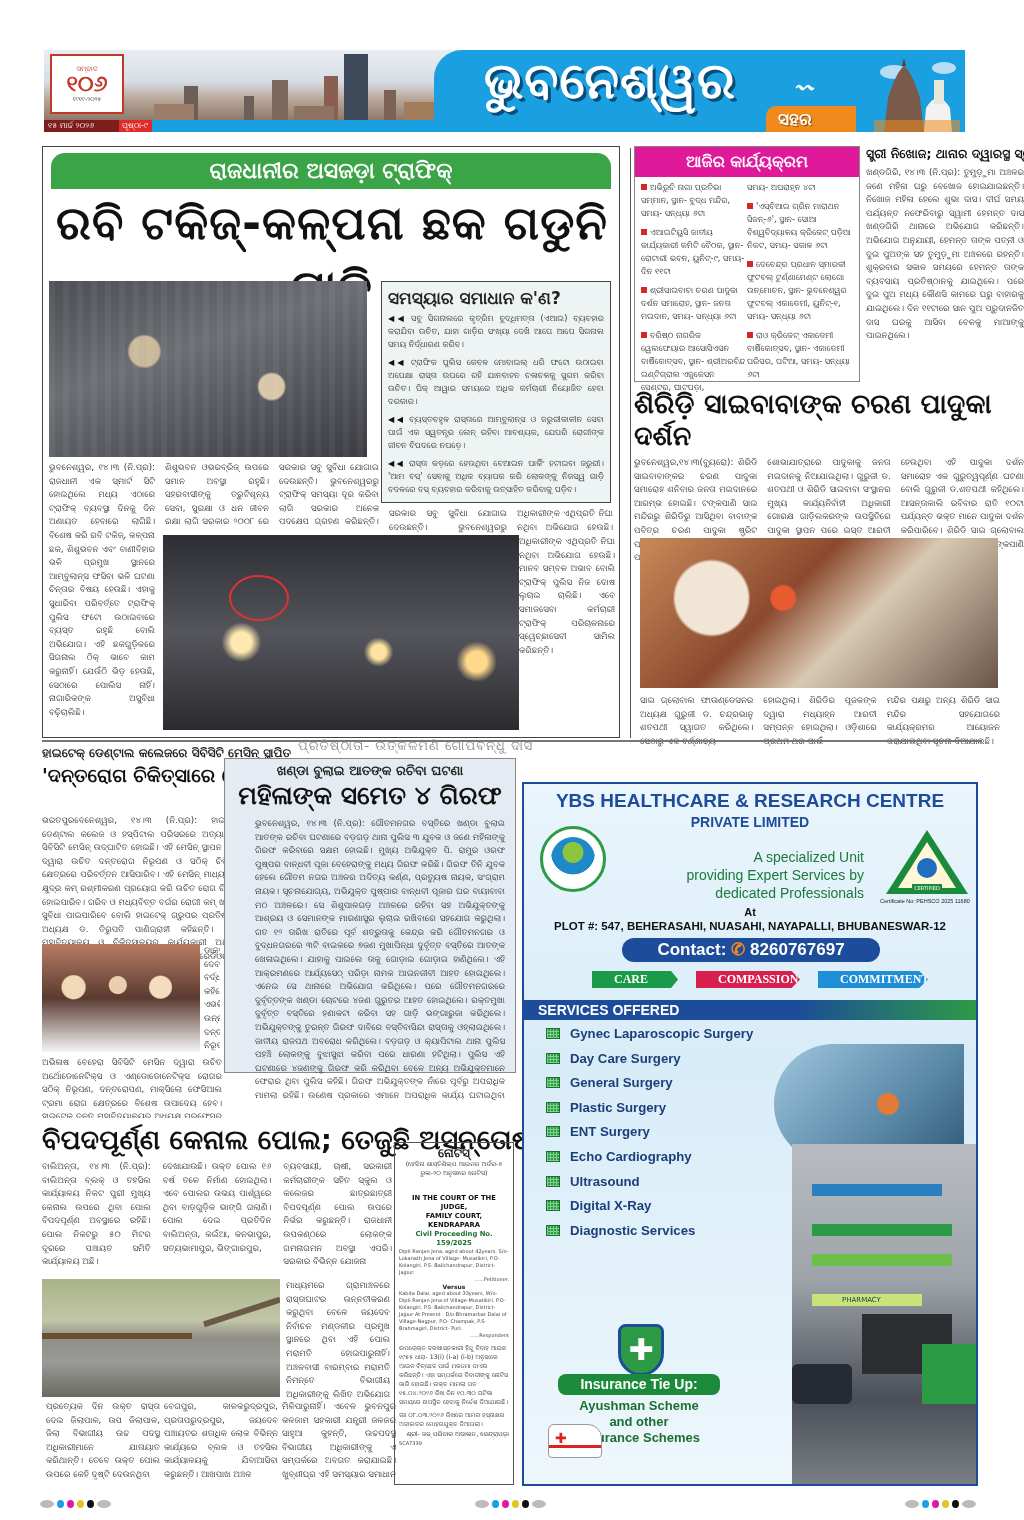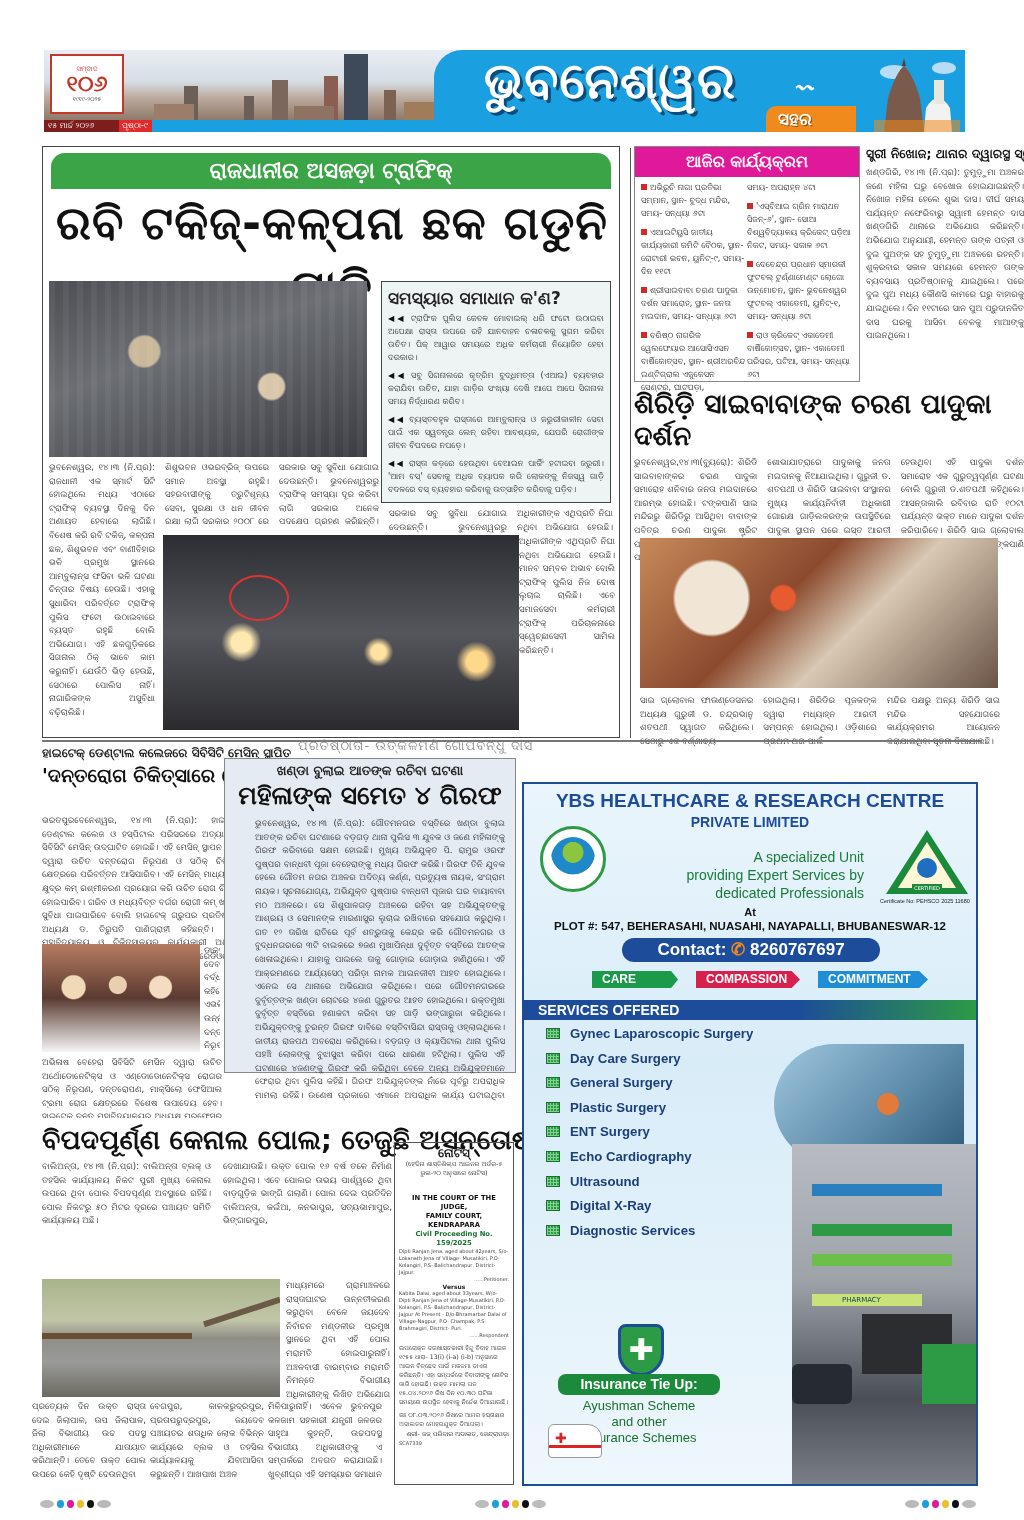--- a/index.html
+++ b/index.html
@@ -113,31 +113,31 @@
 .ad-spec{position:absolute;left:110px;top:64px;width:230px;text-align:right;font-family:"Liberation Sans",sans-serif;font-size:14px;color:#1b7a3a;line-height:18px}
 .ad-logo{position:absolute;left:16px;top:42px;width:66px;height:66px;border-radius:50%;border:3px solid #2d9a46;background:#fff;display:flex;align-items:center;justify-content:center}
 .ad-logo .in{width:44px;height:44px;border-radius:50%;background:radial-gradient(circle at 50% 35%,#8cc63f 0 28%,#1e88c8 30% 60%,#fff 62%)}
 .ad-cert{position:absolute;left:360px;top:44px;width:86px;height:72px}
 .ad-certno{position:absolute;left:356px;top:114px;font-size:5.5px;color:#222;font-family:"Liberation Sans",sans-serif}
 .ad-at{position:absolute;left:0;top:122px;width:100%;text-align:center;font-family:"Liberation Sans",sans-serif;font-size:11px;font-weight:bold;color:#111}
 .ad-addr{position:absolute;left:0;top:136px;width:100%;text-align:center;font-family:"Liberation Sans",sans-serif;font-size:11.5px;font-weight:bold;color:#111}
 .ad-contact{position:absolute;left:98px;top:154px;width:258px;height:24px;border-radius:14px;background:#1c4c9a;color:#fff;font-family:"Liberation Sans",sans-serif;font-size:17px;font-weight:bold;text-align:center;line-height:24px}
 .ad-contact .ph{color:#f08a1c}
 .ad-tags{position:absolute;left:68px;top:187px;display:flex;gap:18px}
-.tag{height:17px;line-height:17px;padding:0 14px 0 10px;color:#fff;font-family:Liberation Sans, sans-serif;font-weight:bold;font-size:12px;clip-path:polygon(0 0,92% 0,100% 50%,92% 100%,0 100%)}
+.tag{height:17px;line-height:17px;padding:0 14px 0 22px;color:#fff;font-family:Liberation Serif, serif;font-weight:bold;font-size:12px;clip-path:polygon(0 0,92% 0,100% 50%,92% 100%,0 100%)}
 .ad-svc-head{position:absolute;left:0;top:216px;width:100%;height:20px;background:linear-gradient(90deg,#1c4c9a 0%,#1c4c9a 60%,#2d9a46 100%);color:#fff;font-family:"Liberation Sans",sans-serif;font-size:14px;font-weight:bold;line-height:20px;padding-left:14px}
 .ad-svcs{position:absolute;left:14px;top:242px;width:260px}
 .svc{display:flex;align-items:flex-start;font-family:"Liberation Sans",sans-serif;font-size:13.2px;font-weight:bold;color:#1c3f7a;line-height:16px;margin-bottom:8.6px}
 .svc .ic{width:14px;height:11px;background:#2d9a46;border:1px solid #1b6f30;margin:2px 10px 0 8px;flex:none;background-image:repeating-linear-gradient(90deg,#7fd18e 0 1px,transparent 1px 3px),repeating-linear-gradient(0deg,#7fd18e 0 1px,transparent 1px 3px)}
 .ad-surgery{position:absolute;left:250px;top:260px;width:190px;height:120px;border-radius:60px 0 0 60px;background:radial-gradient(circle at 60% 50%,#e27a3a 0 8%,transparent 9%),linear-gradient(135deg,#9fc7de 0%,#5b89a8 60%,#2e5a79 100%)}
 .ad-building{position:absolute;left:268px;top:360px;width:186px;height:340px;background:linear-gradient(180deg,#b8bcc2 0%,#9ea3aa 40%,#4a4f57 75%,#7a7f86 100%)}
 .ad-building .sign{position:absolute;left:20px;height:12px;background:#2d9a46}
 .ad-ins-shield{position:absolute;left:94px;top:540px;width:46px;height:52px;background:#2d9a46;border:3px solid #1c4c9a;border-radius:8px 8px 24px 24px;display:flex;align-items:center;justify-content:center;color:#fff;font-size:30px;font-weight:bold;line-height:1}
 .ad-ins-label{position:absolute;left:34px;top:590px;width:162px;height:21px;border-radius:8px;background:#1b8a3a;color:#fff;font-family:"Liberation Sans",sans-serif;font-size:14px;font-weight:bold;text-align:center;line-height:21px}
-.ad-ins-text{position:absolute;left:20px;top:614px;width:190px;text-align:center;font-family:"Liberation Sans",sans-serif;font-size:13px;font-weight:normal;color:#1b6f30;line-height:16px}
+.ad-ins-text{position:absolute;left:20px;top:614px;width:190px;text-align:center;font-family:"Liberation Sans",sans-serif;font-size:13px;font-weight:bold;color:#1b6f30;line-height:16px}
 .ad-amb{position:absolute;left:24px;top:640px;width:54px;height:34px;background:#fff;border:1px solid #999;border-radius:6px 14px 4px 4px}
 .ad-amb .cross{position:absolute;left:6px;top:6px;color:#d22;font-size:14px;font-weight:bold;line-height:14px}
 .ad-amb .stripe{position:absolute;left:0;top:20px;width:100%;height:3px;background:#d22}
 
 
 .reg{position:absolute;top:1500px;display:flex;gap:3px;align-items:center}
 .reg .ov{width:14px;height:8px;border-radius:50%;background:#bbb}
 .reg .dot{width:7px;height:8px;border-radius:50%}
 </style>
 </head>
@@ -179,22 +179,22 @@
 </div>
 
 <div id="traffic" class="abs">
   <div class="kicker">ରାଜଧାନୀର ଅସଜଡ଼ା ଟ୍ରାଫିକ୍</div>
   <div class="headline">ରବି ଟକିଜ୍-କଳ୍ପନା ଛକ ଗଡୁନି ଗାଡ଼ି</div>
 
   <div class="photo photo-traffic1"></div>
 
   <div class="solution-box">
     <h3>ସମସ୍ୟାର ସମାଧାନ କ'ଣ?</h3>
+    <div class="sol-item"><span class="arr">◀◀</span><span>ସବୁ ସିଗନାଲରେ କୃତ୍ରିମ ବୁଦ୍ଧିମତ୍ତା (ଏଆଇ) ବ୍ୟବହାର କରାଯିବା ଉଚିତ, ଯାହା ଗାଡ଼ିର ସଂଖ୍ୟା ଦେଖି ଆପେ ଆପେ ସିଗନାଲ ସମୟ ନିର୍ଦ୍ଧାରଣ କରିବ।</span></div>
     <div class="sol-item"><span class="arr">◀◀</span><span>ଟ୍ରାଫିକ ପୁଲିସ କେବଳ ମୋବାଇଲ୍ ଧରି ଫଟୋ ଉଠାଇବା ଅପେକ୍ଷା ରାସ୍ତା ଉପରେ ରହି ଯାନବାହନ ଚଳାଚଳକୁ ସୁଗମ କରିବା ଉଚିତ। ପିକ୍ ଆୱାର ସମୟରେ ଅଧିକ କର୍ମଚାରୀ ନିୟୋଜିତ ହେବା ଦରକାର।</span></div>
-    <div class="sol-item"><span class="arr">◀◀</span><span>ସବୁ ସିଗନାଲରେ କୃତ୍ରିମ ବୁଦ୍ଧିମତ୍ତା (ଏଆଇ) ବ୍ୟବହାର କରାଯିବା ଉଚିତ, ଯାହା ଗାଡ଼ିର ସଂଖ୍ୟା ଦେଖି ଆପେ ଆପେ ସିଗନାଲ ସମୟ ନିର୍ଦ୍ଧାରଣ କରିବ।</span></div>
     <div class="sol-item"><span class="arr">◀◀</span><span>ବ୍ୟସ୍ତବହୁଳ ରାସ୍ତାରେ ଆମ୍ବୁଲାନ୍ସ ଓ ଜରୁରୀକାଳୀନ ସେବା ପାଇଁ ଏକ ସ୍ୱତନ୍ତ୍ର ଲେନ୍ ରହିବା ଆବଶ୍ୟକ, ଯେପରି ରୋଗୀଙ୍କ ଜୀବନ ବିପଦରେ ନପଡ଼େ।</span></div>
     <div class="sol-item"><span class="arr">◀◀</span><span>ରାସ୍ତା କଡ଼ରେ ହେଉଥିବା ବେଆଇନ ପାର୍କିଂ ହଟାଇବା ଜରୁରୀ। 'ଆମ ବସ୍' ସେବାକୁ ଅଧିକ ବ୍ୟାପକ କରି ଲୋକଙ୍କୁ ନିଜସ୍ୱ ଗାଡ଼ି ବଦଳରେ ବସ୍ ବ୍ୟବହାର କରିବାକୁ ଉତ୍ସାହିତ କରିବାକୁ ପଡ଼ିବ।</span></div>
   </div>
 
   <div class="abs txt" style="left:6px;top:314px;width:106px;height:270px;overflow:hidden">ଭୁବନେଶ୍ୱର, ୧୪।୩ (ନି.ପ୍ର): ରାଜଧାନୀ ଏକ ସ୍ମାର୍ଟ ସିଟି ହୋଇଥିଲେ ମଧ୍ୟ ଏଠାରେ ଟ୍ରାଫିକ୍ ବ୍ୟବସ୍ଥା ଦିନକୁ ଦିନ ଅଣାୟତ ହେବାରେ ଲାଗିଛି। ବିଶେଷ କରି ରବି ଟକିଜ୍, କଳ୍ପନା ଛକ, ଶିଶୁଭବନ ଏବଂ ବାଣୀବିହାର ଭଳି ପ୍ରମୁଖ ସ୍ଥାନରେ ଆମ୍ବୁଲାନ୍ସ ଫସିବା ଭଳି ଘଟଣା ଚିନ୍ତାର ବିଷୟ ହେଉଛି। ଏହାକୁ ସୁଧାରିବା ପରିବର୍ତ୍ତେ ଟ୍ରାଫିକ୍ ପୁଲିସ ଫଟୋ ଉଠାଇବାରେ ବ୍ୟସ୍ତ ରହୁଛି ବୋଲି ଅଭିଯୋଗ। ଏହି ଛକଗୁଡ଼ିକରେ ସିଗନାଲ ଠିକ୍ ଭାବେ କାମ କରୁନାହିଁ। ଯେଉଁଠି ଭିଡ଼ ହେଉଛି, ସେଠାରେ ପୋଲିସ ନାହିଁ। ନାଗାରିକଙ୍କ ଅସୁବିଧା ବଢ଼ିଚାଲିଛି।</div>
   <div class="abs txt" style="left:122px;top:314px;width:104px;height:70px;overflow:hidden">ଶିଶୁଭବନ ଓଭରବ୍ରିଜ୍ ଉପରେ ସମାନ ଅବସ୍ଥା ରହୁଛି। ସହରବାସୀଙ୍କୁ ତ୍ରୁଟିଶୂନ୍ୟ ସେବା, ସୁରକ୍ଷା ଓ ଧନ ଜୀବନ ରକ୍ଷା ଲାଗି ସରକାର ୨୦୦୮ ରେ କମିସନରେଟ ପୁଲିସ ଗଠନ କରିଥିଲେ। ଜିଲ୍ଲା ପୁଲିସ ଠାରୁ ପୁଲିସ ଜିଲ୍ଲାମୁକ୍ତ ସୁଦୃଢ଼ କରିବା ଲାଗି</div>
   <div class="abs txt" style="left:236px;top:314px;width:100px;height:70px;overflow:hidden">ସରକାର ସବୁ ସୁବିଧା ଯୋଗାଇ ଦେଉଛନ୍ତି। ଭୁବନେଶ୍ୱରରୁ ଟ୍ରାଫିକ୍ ସମସ୍ୟା ଦୂର କରିବା ଲାଗି ସରକାର ଅନେକ ପଦକ୍ଷେପ ଗ୍ରହଣ କରିଛନ୍ତି। ଟ୍ରାଫିକ୍ ପୁଲିସର ମାନବ ସମ୍ବଳ ନିର୍ମାଣ ହୋଇଛି। ଏହାପରେ ବି ସହରରେ ସୁଚାରୁ ଟ୍ରାଫିକ୍ ବ୍ୟବସ୍ଥା ଅଧିକାରୀଙ୍କ ପାଇଁ ଆହ୍ୱାନ ହୋଇଛି।</div>
   <div class="abs txt" style="left:346px;top:360px;width:118px;height:26px;overflow:hidden">ସରକାର ସବୁ ସୁବିଧା ଯୋଗାଇ ଦେଉଛନ୍ତି। ଭୁବନେଶ୍ୱରରୁ ଟ୍ରାଫିକ୍ ସମସ୍ୟା ଦୂର କରିବା ଲାଗି ସରକାର ଅନେକ ପଦକ୍ଷେପ ଗ୍ରହଣ କରିଛନ୍ତି। ଟ୍ରାଫିକ୍ ପୁଲିସର ମାନବ ସମ୍ବଳ ନିର୍ମାଣ ହୋଇଛି। ଏହାପରେ ବି ସହରରେ ସୁଚାରୁ ଟ୍ରାଫିକ୍ ବ୍ୟବସ୍ଥା ଅଧିକାରୀଙ୍କ ପାଇଁ ଆହ୍ୱାନ ହୋଇଛି।</div>
   <div class="abs txt" style="left:474px;top:360px;width:96px;height:26px;overflow:hidden">ଅଧିକାରୀଙ୍କ ଏଥିପ୍ରତି ନିଘା ନଥିବା ଅଭିଯୋଗ ହେଉଛି। ମାନବ ସମ୍ବଳ ଅଭାବ ବୋଲି ଟ୍ରାଫିକ୍ ପୁଲିସ ନିଜ ଦୋଷ ଲୁଚାଇ ଚାଲିଛି। ଏବେ ସମାଜସେବା କର୍ମଚାରୀ ଟ୍ରାଫିକ୍ ପରିଚାଳନାରେ ସ୍ୱେଚ୍ଛାସେବୀ ସାମିଲ କରିଛନ୍ତି।</div>
 
@@ -259,28 +259,29 @@
   <div class="kick">ଖଣ୍ଡା ବୁଲାଇ ଆତଙ୍କ ରଚିବା ଘଟଣା</div>
   <h2>ମହିଳାଙ୍କ ସମେତ ୪ ଗିରଫ</h2>
   <div class="txt" style="height:285px;overflow:hidden">ଭୁବନେଶ୍ୱର, ୧୪।୩ (ନି.ପ୍ର): ଗୌତମନଗର ବସ୍ତିରେ ଖଣ୍ଡା ବୁଲାଇ ଆତଙ୍କ ରଚିବା ଘଟଣାରେ ବଡ଼ଗଡ଼ ଥାନା ପୁଲିସ ୩ ଯୁବକ ଓ ଜଣେ ମହିଳାଙ୍କୁ ଗିରଫ କରିବାରେ ସକ୍ଷମ ହୋଇଛି। ମୁଖ୍ୟ ଅଭିଯୁକ୍ତ ପି. ରାମୁର ଓରଫ ପୁଷ୍ପର ବାନ୍ଧବୀ ପୂଜା ବେହେରାଙ୍କୁ ମଧ୍ୟ ଗିରଫ କରିଛି। ଗିରଫ ତିନି ଯୁବକ ହେଲେ ଗୌତମ ନଗର ଅଞ୍ଚଳର ଅଦିତ୍ୟ କର୍ଣ୍ଣ, ପ୍ରତ୍ୟୁଷ ନାୟକ, ସଂଗ୍ରାମ ନାୟକ। ସୂଚନାଯୋଗ୍ୟ, ଅଭିଯୁକ୍ତ ପୁଷ୍ପାର ବାନ୍ଧବୀ ପୂଜାର ଘର ବାୟାବାବା ମଠ ଅଞ୍ଚଳରେ। ସେ ଶିଶୁପାଳଗଡ଼ ଅଞ୍ଚଳରେ ରହିବା ସହ ଅଭିଯୁକ୍ତଙ୍କୁ ଆଶ୍ରୟ ଓ ସେମାନଙ୍କ ମାରଣାସ୍ତ୍ର ଲୁଚାଇ ରଖିବାରେ ସହଯୋଗ କରୁଥିଲା। ଗତ ୧୨ ତାରିଖ ରାତିରେ ପୂର୍ବ ଶତ୍ରୁତାକୁ କେନ୍ଦ୍ର କରି ଗୌତମନଗର ଓ ବୁଦ୍ଧନଗରରେ ୩ଟି ବାଇକରେ ୭ଜଣ ମୁଖାପିନ୍ଧା ଦୁର୍ବୃତ୍ତ ବସ୍ତିରେ ଆତଙ୍କ ଖେଳାଇଥିଲେ। ଯାହାକୁ ପାଇଲେ ତାକୁ ଗୋଡ଼ାଇ ଗୋଡ଼ାଇ ହାଣିଥିଲେ। ଏହି ଆକ୍ରମଣରେ ଆର୍ଯ୍ୟସେଠ୍ ପରିଡ଼ା ନାମକ ଆଇନଜୀବୀ ଆହତ ହୋଇଥିଲେ। ଏନେଇ ସେ ଥାନାରେ ଅଭିଯୋଗ କରିଥିଲେ। ପରେ ଗୌତମନଗରରେ ଦୁର୍ବୃତ୍ତଙ୍କ ଖଣ୍ଡା ଚୋଟରେ ୪ଜଣ ଗୁରୁତର ଆହତ ହୋଇଥିଲେ। ରକ୍ତମୁଖା ଦୁର୍ବୃତ୍ତ ବସ୍ତିରେ ହଣାକଟା କରିବା ସହ ଗାଡ଼ି ଭଙ୍ଗାରୁଜା କରିଥିଲେ। ଅଭିଯୁକ୍ତଙ୍କୁ ତୁରନ୍ତ ଗିରଫ ଦାବିରେ ବସ୍ତିବାସିନ୍ଦା ରାସ୍ତାକୁ ଓହ୍ଲାଇଥିଲେ। ଜାତୀୟ ରାଜପଥ ଅବରୋଧ କରିଥିଲେ। ବଡ଼ଗଡ଼ ଓ କ୍ୟାପିଟାଲ ଥାନା ପୁଲିସ ପହଞ୍ଚି ଲୋକଙ୍କୁ ବୁଝାସୁଝା କରିବା ପରେ ଧାରଣା ହଟିଥିଲା। ପୁଲିସ ଏହି ଘଟଣାରେ ୪ଜଣଙ୍କୁ ଗିରଫ କରି କରିଥିବା ବେଳେ ଅନ୍ୟ ଅଭିଯୁକ୍ତମାନେ ଫେରାର ଥିବା ପୁଲିସ କହିଛି। ଗିରଫ ଅଭିଯୁକ୍ତଙ୍କ ନାଁରେ ପୂର୍ବରୁ ଅପରାଧିକ ମାମଲା ରହିଛି। ଉଣେଷ ପ୍ରକାରେ ଏମାନେ ଅପରାଧିକ କାର୍ଯ୍ୟ ଘଟାଇଥିବା ପୁଲିସ କହିଛି।</div>
 </div>
 
 <div id="canal" class="abs">
   <h2>ବିପଦପୂର୍ଣ୍ଣ କେନାଲ ପୋଲ; ତେଜୁଛି ଅସନ୍ତୋଷ</h2>
   <div class="canal-cols">
     <div class="txt" style="height:110px;overflow:hidden">ବାଲିଅନ୍ତା, ୧୪।୩ (ନି.ପ୍ର): ବାଲିଅନ୍ତା ବ୍ଲକ୍ ଓ ତହସିଲ କାର୍ଯ୍ୟାଳୟ ନିକଟ ପୁରୀ ମୁଖ୍ୟ କେନାଲ ଉପରେ ଥିବା ପୋଲ ବିପଦପୂର୍ଣ୍ଣ ଅବସ୍ଥାରେ ରହିଛି। ପୋଲ ନିକଟରୁ ୫୦ ମିଟର ଦୂରରେ ପଞ୍ଚାୟତ ସମିତି କାର୍ଯ୍ୟାଳୟ ଅଛି।</div>
     <div class="txt" style="height:110px;overflow:hidden">ଦେଖାଯାଉଛି। ଉକ୍ତ ପୋଲ ୧୬ ବର୍ଷ ତଳେ ନିର୍ମାଣ ହୋଇଥିଲା। ଏବେ ପୋଲର ଉଭୟ ପାର୍ଶ୍ୱରେ ଥିବା ବାଡ଼ଗୁଡ଼ିକ ଭାଙ୍ଗି ଗଲାଣି। ପୋଲ ଦେଇ ପ୍ରତିଦିନ ବାଲିଅନ୍ତା, କଇଁଆ, କନଭାପୁର, ସତ୍ୟଭାମାପୁର, ଭିଙ୍ଗାରପୁର,</div>
+    <div class="txt" style="height:110px;overflow:hidden">ବ୍ୟବସାୟୀ, ଚାଷୀ, ସରକାରୀ କର୍ମଚାରୀଙ୍କ ସହିତ ସ୍କୁଲ ଓ କଲେଜର ଛାତ୍ରଛାତ୍ରୀ ବିପଦପୂର୍ଣ୍ଣ ପୋଲ ଉପରେ ନିର୍ଭର କରୁଛନ୍ତି। ରାଜଧାନୀ ଉପକଣ୍ଠରେ ଲୋକଙ୍କ ଗମନାଗମନ ଅବସ୍ଥା ଏପରି। ସରକାର ବିଭିନ୍ନ ଯୋଜନା</div>
   </div>
 </div>
 <div class="photo photo-canal abs">
   <div class="rail"></div>
   <div class="rail2"></div>
 </div>
 <div class="abs txt" style="left:286px;top:1279px;width:104px;height:120px;overflow:hidden">ମାଧ୍ୟମରେ ଗ୍ରାମାଞ୍ଚଳରେ ରାସ୍ତାଘାଟର ଉନ୍ନତୀକରଣ କରୁଥିବା ବେଳେ ଜୟଦେବ ନିର୍ବାଚନ ମଣ୍ଡଳୀର ପ୍ରମୁଖ ସ୍ଥାନରେ ଥିବା ଏହି ପୋଲ ମରାମତି ହୋଇପାରୁନାହିଁ। ଅଞ୍ଚଳବାସୀ ବାରମ୍ବାର ମରାମତି ନିମନ୍ତେ ବିଭାଗୀୟ ଅଧିକାରୀଙ୍କୁ ଲିଖିତ ଅଭିଯୋଗ କରିଥିଲେ ମଧ୍ୟ କୌଣସି ସୁଫଳ</div>
-<div class="abs" style="left:32px;top:1400px;width:350px;display:flex;gap:4px">
+<div class="abs" style="left:46px;top:1400px;width:350px;display:flex;gap:4px">
   <div class="txt" style="flex:1;height:84px;overflow:hidden">ପ୍ରତ୍ୟେକ ଦିନ ଉକ୍ତ ରାସ୍ତା ଦେଇ ଜିଲାପାଳ, ଉପ ଜିଲାପାଳ, ଜିଲା ବିଭାଗୀୟ ଉଚ୍ଚ ପଦସ୍ଥ ଅଧିକାରୀମାନେ ଯାତାୟାତ କରିଥାନ୍ତି। ତେବେ ଉକ୍ତ ପୋଲ ଉପରେ କେହି ଦୃଷ୍ଟି ଦେଉନଥିବା</div>
   <div class="txt" style="flex:1;height:84px;overflow:hidden">ବେଗପୁର, କାଳକରୁଦ୍ରପୁର, ପ୍ରତାପରୁଦ୍ରପୁର, ଜୟଦେବ ପଞ୍ଚାୟତର ଶତାଧିକ ଲୋକ ବିଭିନ୍ନ କାର୍ଯ୍ୟରେ ବ୍ଲକ ଓ ତହସିଲ କାର୍ଯ୍ୟାଳୟକୁ ଯିବାଆସିବା କରୁଛନ୍ତି। ଆଖପାଖ ଅଞ୍ଚଳ</div>
   <div class="txt" style="flex:1;height:84px;overflow:hidden">ମିଳିପାରୁନାହିଁ। ଏବେଳ ଭୁବନପୁର କଳଜାମ ସହକାରୀ ଯନ୍ତ୍ରୀ ଜଳଜର ସାହୁଆ କୁହନ୍ତି, ଉଚ୍ଚପଦସ୍ଥ ବିଭାଗୀୟ ଅଧିକାରୀଙ୍କୁ ଏ ସମ୍ପର୍କରେ ଅବଗତ କରାଯାଇଛି। ଖୁବ୍‌ଶୀଘ୍ର ଏହି ସମସ୍ୟାର ସମାଧାନ କରାଯିବ।</div>
 </div>
 
 <div id="notice" class="abs">
   <div class="nh">ନୋଟିସ୍</div>
   <div class="ns">(ହେଦିନା ଶାସ୍ତିଶିଲ୍ପ ଆଇନର ଅର୍ଡର-୫ ରୁଲ-୨୦ ଅନୁସାରେ ନୋଟିସ)</div>
   <div class="court">
     <div>IN THE COURT OF THE JUDGE,</div>

